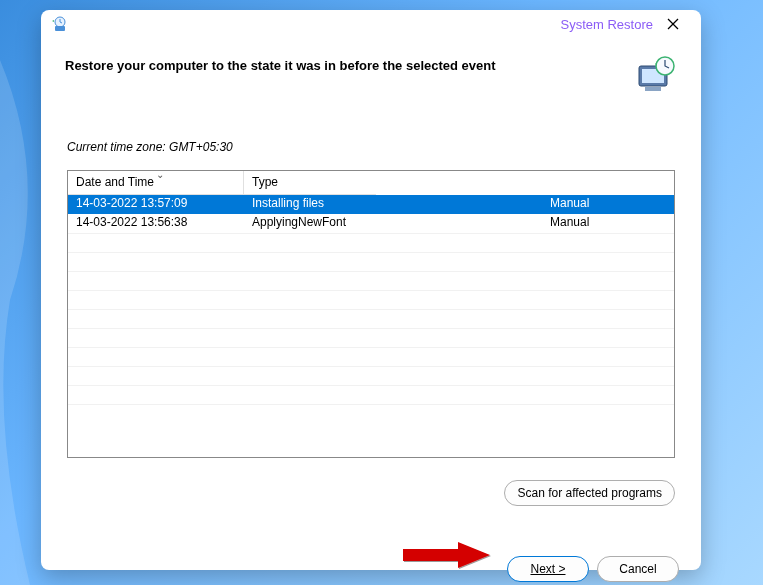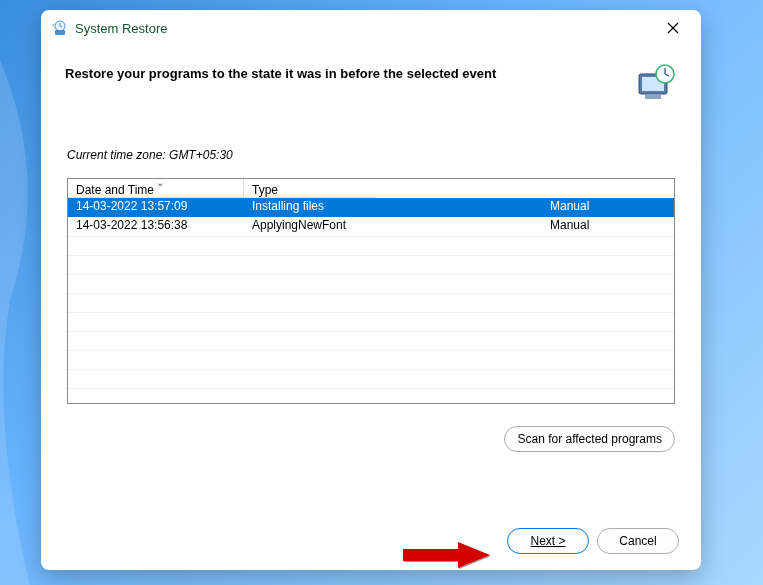--- a/index.html
+++ b/index.html
@@ -35,21 +35,22 @@
   }
   .title-icon {
     width: 18px; height: 18px;
     margin-right: 6px;
     display: inline-flex;
     align-items: center; justify-content: center;
   }
   .title-text {
     flex: 1;
     font-size: 13px;
-    color: #14532d;
+    color: #8b5cf6;
+    text-align: right;
   }
   .title-close {
     width: 40px; height: 28px;
     display: flex;
     align-items: center; justify-content: center;
     cursor: pointer;
   }
   .title-close svg { stroke: #000; }
   .header-strip {
     display: flex;
@@ -74,21 +75,21 @@
     flex-direction: column;
   }
   .tz-line {
     font-size: 12px;
     color: #000;
     margin-bottom: 16px;
     font-style: italic;
   }
   .listbox {
     border: 1px solid #888;
-    height: 226px;
+    height: 288px;
     background: #fff;
     display: flex;
     flex-direction: column;
     overflow: hidden;
   }
   .lb-header {
     display: flex;
     background: #fff;
     font-size: 12px;
     color: #000;
@@ -195,21 +196,21 @@
     <span class="title-text">System Restore</span>
     <div class="title-close">
       <svg width="12" height="12" viewBox="0 0 12 12">
         <line x1="1" y1="1" x2="11" y2="11" stroke-width="1.2"></line>
         <line x1="11" y1="1" x2="1" y2="11" stroke-width="1.2"></line>
       </svg>
     </div>
   </div>
 
   <div class="header-strip">
-    <div class="header-text">Restore your programs to the state it was in before the selected event</div>
+    <div class="header-text">Restore your computer to the state it was in before the selected event</div>
     <div class="header-icon">
       <svg width="42" height="42" viewBox="0 0 42 42">
         <rect x="4" y="12" width="28" height="20" rx="2" fill="#5a7aa8" stroke="#2c4a72" stroke-width="1"></rect>
         <rect x="7" y="15" width="22" height="14" fill="#cfe6ff"></rect>
         <rect x="10" y="33" width="16" height="4" fill="#8aa4c4"></rect>
         <circle cx="30" cy="12" r="9" fill="#f7faff" stroke="#3cb371" stroke-width="1.5"></circle>
         <path d="M30,6 L30,12 L34,14" stroke="#2c4a72" stroke-width="1.2" fill="none"></path>
         <path d="M22,8 L20,10 L22,12 Z" fill="#3cb371"></path>
       </svg>
     </div>

